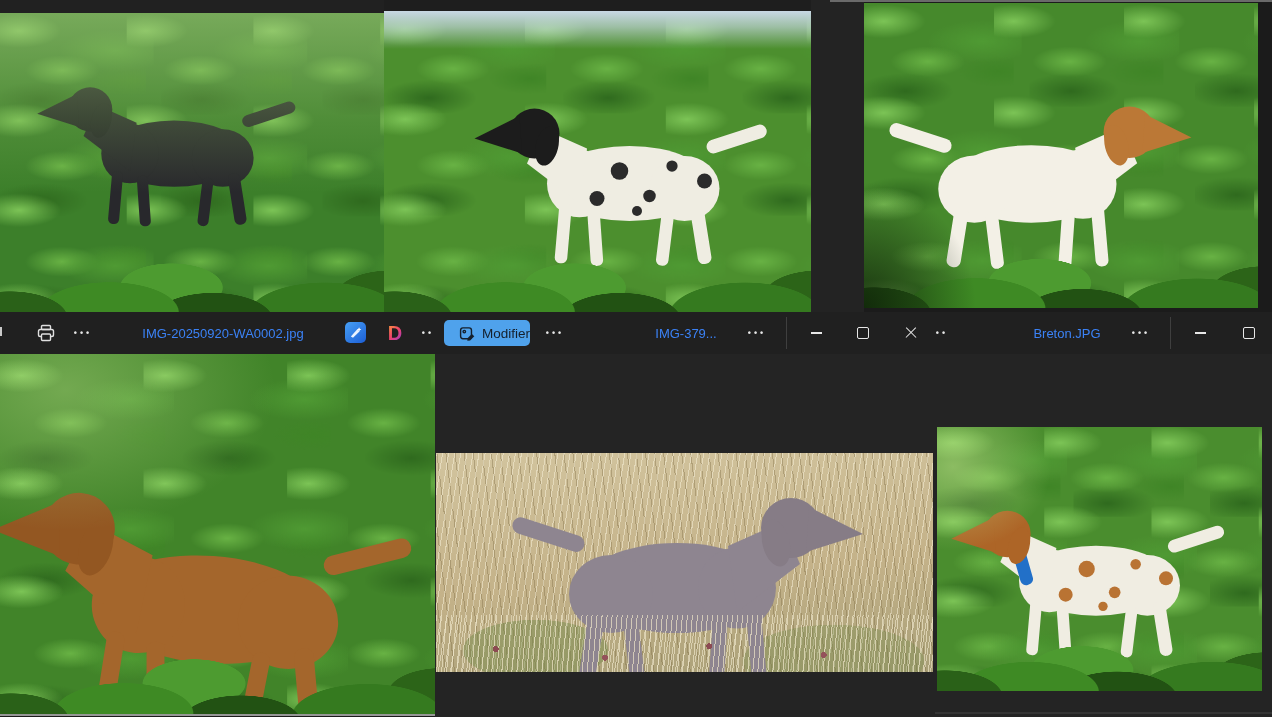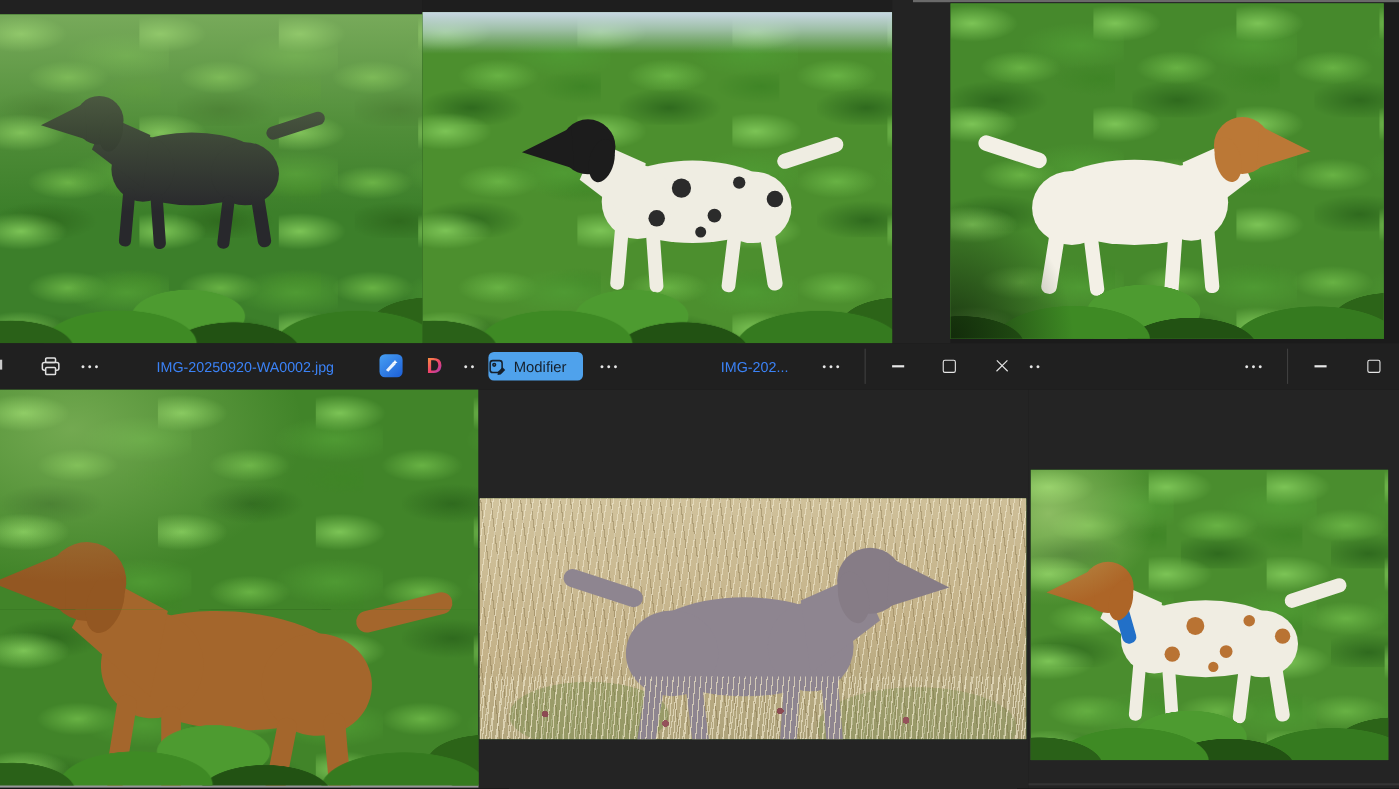--- a/index.html
+++ b/index.html
@@ -56,21 +56,21 @@
   .toolbar{position:absolute;left:0;top:312px;width:1272px;height:42px;background:#202020;z-index:10;}
   .tb-item{position:absolute;top:0;height:42px;display:flex;align-items:center;justify-content:center;}
   .tb-btn{cursor:default;border-radius:5px;}
   .dots{font-size:9px;font-weight:bold;letter-spacing:3px;color:#e8e8e8;white-space:nowrap;}
   .fname{font-size:13px;color:#3b82f6;white-space:nowrap;overflow:hidden;text-overflow:ellipsis;
          justify-content:center;text-align:center;}
   .vdiv{position:absolute;top:5px;width:1px;height:32px;background:#3f3f3f;}
   .sliver{position:absolute;left:0;top:15px;width:2px;height:9px;background:#c9c9c9;}
 
   .btn-modifier{position:absolute;left:444px;top:8px;width:86px;height:26px;border-radius:5px;
-    background:#4fa2ec;display:flex;align-items:center;justify-content:flex-start;gap:6px;}
+    background:#4fa2ec;display:flex;align-items:center;justify-content:flex-end;gap:6px;}
   .btn-modifier .lbl{font-size:13.5px;font-weight:500;color:#15202c;}
 
   .tile{position:absolute;top:10px;width:21px;height:21px;border-radius:5px;display:flex;
         align-items:center;justify-content:center;}
   .tile-ai{left:345px;background:linear-gradient(140deg,#47a0f4 0%,#1c5ed6 100%);}
   .designer-d{position:absolute;left:384px;top:8px;width:22px;height:26px;display:flex;align-items:center;justify-content:center;
     font-size:20px;font-weight:bold;background:linear-gradient(135deg,#ffb02e 10%,#f0426b 50%,#7a3bea 90%);
     -webkit-background-clip:text;background-clip:text;color:transparent;}
 
   
@@ -173,34 +173,35 @@
 
     <div class="btn-modifier tb-btn">
       <svg width="17" height="17" viewBox="0 0 18 18" fill="none" stroke="#15202c" stroke-width="1.5">
         <rect x="1.7" y="3" width="11.5" height="11.5" rx="2.5"></rect>
         <circle cx="5.6" cy="7" r="1.3"></circle>
         <path d="M13.6 9.4 l2.6 2.6 -4.4 4.4 -3 .4 .4 -3z" fill="#15202c" stroke="none"></path>
       </svg>
       <span class="lbl">Modifier</span>
     </div>
     <div class="tb-item tb-btn dots" style="left:542px;width:26px;">•••</div>
-    <div class="tb-item fname" style="left:626px;width:120px;">IMG-202...</div>
+    <div class="tb-item fname" style="left:626px;width:120px;">IMG-379...</div>
     <div class="tb-item tb-btn dots" style="left:744px;width:26px;">•••</div>
     <div class="vdiv" style="left:786px;"></div>
     <div class="tb-item tb-btn wc" style="left:801px;">
         <i class="ic-min"></i>
       </div>
     <div class="tb-item tb-btn wc" style="left:848px;">
         <i class="ic-max"></i>
       </div>
     <div class="tb-item tb-btn wc" style="left:896px;">
         <i class="ic-close"></i>
       </div>
 
     <div class="tb-item tb-btn dots" style="left:935px;width:14px;overflow:hidden;">••</div>
+    <div class="tb-item fname" style="left:1000px;width:134px;">Breton.JPG</div>
     <div class="tb-item tb-btn dots" style="left:1128px;width:26px;">•••</div>
     <div class="vdiv" style="left:1170px;"></div>
     <div class="tb-item tb-btn wc" style="left:1185px;">
         <i class="ic-min"></i>
       </div>
     <div class="tb-item tb-btn wc" style="left:1234px;">
         <i class="ic-max"></i>
       </div>
   </div>
 

